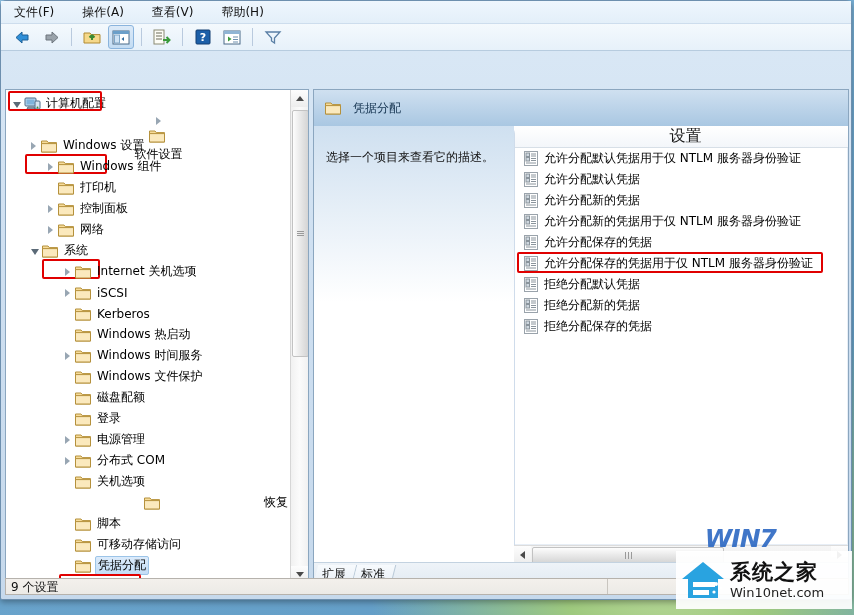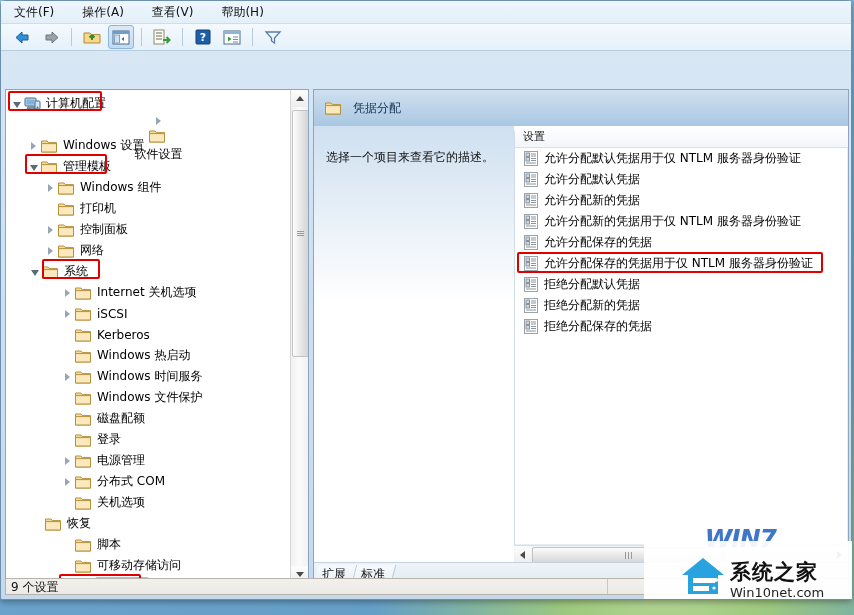--- a/index.html
+++ b/index.html
@@ -183,21 +183,21 @@
   #listwrap{
     flex:1;position:relative;background:#fff;
     border-left:1px solid #cfdceb;
     border-top-left-radius:8px;
     box-shadow:-1px -1px 0 #e7eef6 inset;
   }
   #col-head{
     height:21px;border-bottom:1px solid #d7dfe7;
     display:flex;align-items:center;padding-left:8px;
     background:linear-gradient(180deg,#ffffff 0%,#f3f6fa 100%);
-    font-size:11px;color:#1a1a1a;
+    font-size:16px;color:#1a1a1a;justify-content:center;
   }
   .lrow{
     height:21px;display:flex;align-items:center;padding-left:8px;
     font-size:12px;color:#000;white-space:nowrap;cursor:default;position:relative;
   }
   .lrow .ico{flex:0 0 16px;width:16px;margin-right:5px;}
   
   #hscroll{
     position:absolute;left:200px;right:0;bottom:20px;height:17px;
     background:linear-gradient(180deg,#f6f6f6 0%,#ececec 100%);
@@ -241,23 +241,23 @@
   #statusbar .st-sep{position:absolute;left:601px;top:0;bottom:0;width:1px;background:#c9c5bf;}
   
   #watermark{position:absolute;right:0;bottom:0;width:200px;height:110px;pointer-events:none;}
   #win7text{
     position:absolute;right:78px;bottom:62px;
     font-size:25px;font-weight:bold;font-style:italic;
     color:#1f5fbf;opacity:.85;letter-spacing:-1px;
     font-family:"DejaVu Sans","Liberation Sans",sans-serif;
   }
   #wm-card{
-    position:absolute;right:2px;bottom:16px;width:176px;height:58px;
+    position:absolute;right:2px;bottom:6px;width:176px;height:58px;
     background:rgba(255,255,255,.93);
-    display:flex;align-items:flex-end;padding-left:32px;
+    display:flex;align-items:center;
   }
   #wm-logo{width:54px;height:46px;flex:0 0 54px;}
   #wm-txt{display:flex;flex-direction:column;justify-content:center;line-height:1;}
   #wm-cn{font-size:21px;font-weight:bold;color:#111;letter-spacing:1px;}
   #wm-en{font-size:13px;color:#222;margin-top:3px;}
 </style>
 </head>
 <body>
 
 <div id="desktop"></div>
@@ -370,32 +370,20 @@
               <span class="tri-closed"></span>
             </span>
             <span class="ico">
               <svg width="16" height="14" viewBox="0 0 16 14">
                 <path d="M0.5 2 h5.5 l1.3 1.6 H15.5 V13 H0.5 Z" fill="#f7dc9a" stroke="#b5913c"></path>
                 <path d="M0.5 4.6 H15.5 V13 H0.5 Z" fill="#fbe9bd" stroke="#b5913c"></path>
               </svg>
             </span>
             <span class="lbl">Windows 设置</span>
           </div>
-          <div class="node" style="padding-left: 21px;">
-            <span class="exp">
-              <span class="tri-open"></span>
-            </span>
-            <span class="ico">
-              <svg width="16" height="14" viewBox="0 0 16 14">
-                <path d="M0.5 2 h5.5 l1.3 1.6 H15.5 V13 H0.5 Z" fill="#f7dc9a" stroke="#b5913c"></path>
-                <path d="M0.5 4.6 H15.5 V13 H0.5 Z" fill="#fbe9bd" stroke="#b5913c"></path>
-              </svg>
-            </span>
-            <span class="lbl">管理模板</span>
-          </div>
           <div class="redbox" style="left: 19px; top: 64px; width: 82px; height: 20px; border-color: rgb(224, 0, 0);"></div>
           <div class="node" style="padding-left: 38px;">
             <span class="exp">
               <span class="tri-closed"></span>
             </span>
             <span class="ico">
               <svg width="16" height="14" viewBox="0 0 16 14">
                 <path d="M0.5 2 h5.5 l1.3 1.6 H15.5 V13 H0.5 Z" fill="#f7dc9a" stroke="#b5913c"></path>
                 <path d="M0.5 4.6 H15.5 V13 H0.5 Z" fill="#fbe9bd" stroke="#b5913c"></path>
               </svg>
@@ -562,21 +550,21 @@
           <div class="node" style="padding-left: 55px;">
             <span class="exp"></span>
             <span class="ico">
               <svg width="16" height="14" viewBox="0 0 16 14">
                 <path d="M0.5 2 h5.5 l1.3 1.6 H15.5 V13 H0.5 Z" fill="#f7dc9a" stroke="#b5913c"></path>
                 <path d="M0.5 4.6 H15.5 V13 H0.5 Z" fill="#fbe9bd" stroke="#b5913c"></path>
               </svg>
             </span>
             <span class="lbl">关机选项</span>
           </div>
-          <div class="node" style="padding-left: 25px;">
+          <div class="node" style="padding-left: 25px; justify-content: space-between;">
             <span class="exp"></span>
             <span class="ico">
               <svg width="16" height="14" viewBox="0 0 16 14">
                 <path d="M0.5 2 h5.5 l1.3 1.6 H15.5 V13 H0.5 Z" fill="#f7dc9a" stroke="#b5913c"></path>
                 <path d="M0.5 4.6 H15.5 V13 H0.5 Z" fill="#fbe9bd" stroke="#b5913c"></path>
               </svg>
             </span>
             <span class="lbl">恢复</span>
           </div>
           <div class="node" style="padding-left: 55px;">

